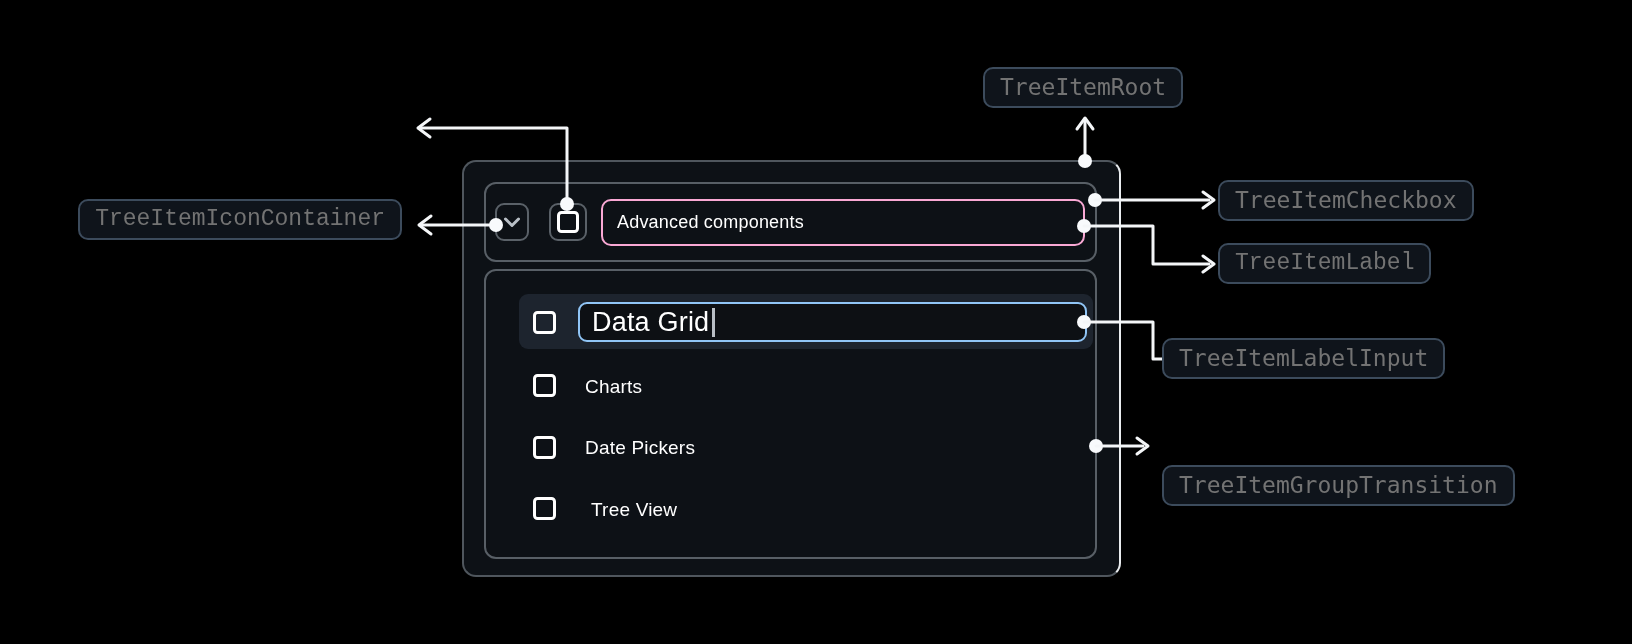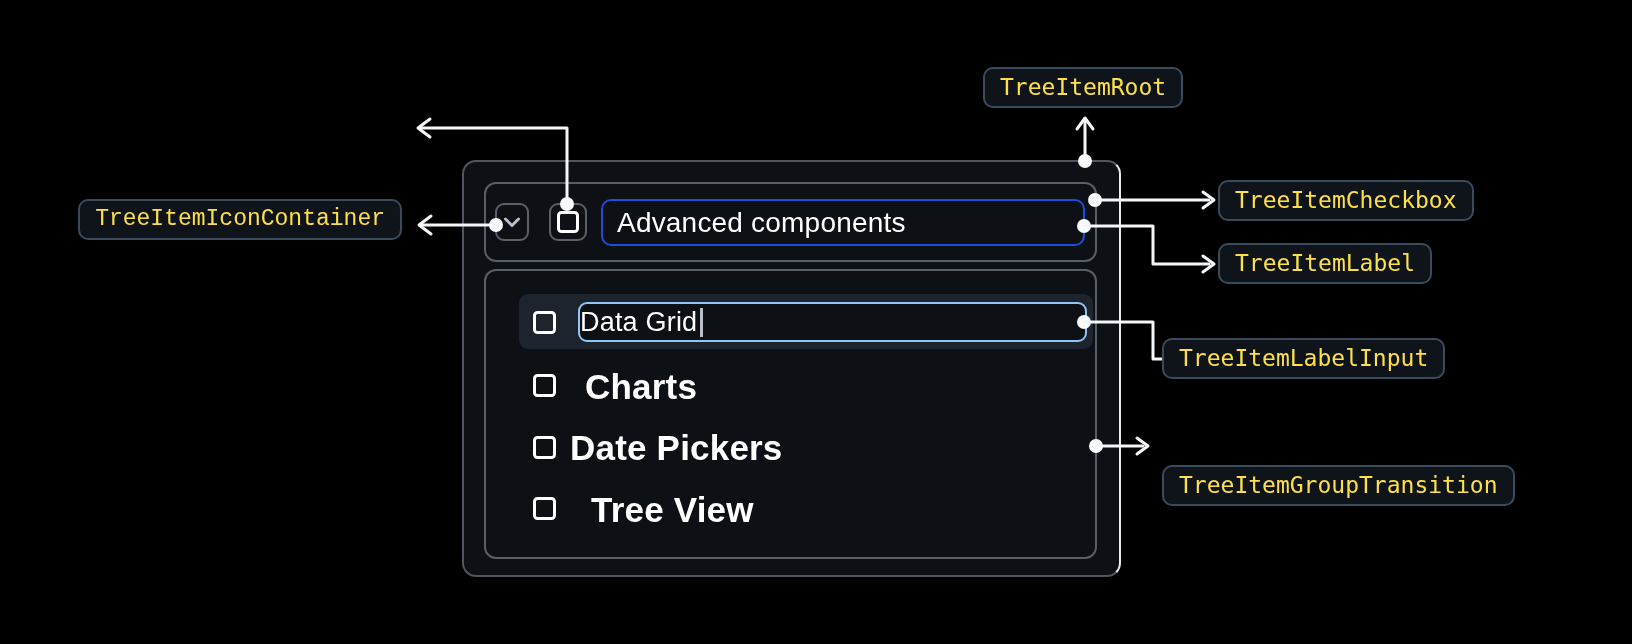--- a/index.html
+++ b/index.html
@@ -31,60 +31,60 @@
     left:549px;top:203px;width:38px;height:38px;
     border:2px solid #5a6168;border-radius:9px;z-index:3;
     display:flex;align-items:center;justify-content:center;
   }
   .checkbox{
     width:23px;height:23px;border:3px solid #ffffff;border-radius:4.5px;
     box-sizing:border-box;background:transparent;
   }
   .label-box{
     left:601px;top:199px;width:484px;height:47px;
-    border:2px solid #1d4ed8;border-radius:10px;z-index:3;
+    border:2px solid #f9a8d4;border-radius:10px;z-index:3;
     display:flex;align-items:center;padding-left:14px;
-    color:#ffffff;font-size:28px;letter-spacing:0.2px;
+    color:#ffffff;font-size:18px;letter-spacing:0.2px;
   }
   .selected-row{
     left:519px;top:294px;width:574px;height:55px;
     background:#1d242e;border-radius:9px;z-index:2;
   }
   .row-checkbox{z-index:3;}
   .cb-1{left:533px;top:311px;}
   .cb-2{left:533px;top:374px;}
   .cb-3{left:533px;top:436px;}
   .cb-4{left:533px;top:497px;}
   .label-input{
     left:578px;top:302px;width:509px;height:40px;
     background:#0d1014;border:2px solid #90c5f6;border-radius:9px;z-index:3;
-    display:flex;align-items:center;
+    display:flex;align-items:center;padding-left:12px;
     color:#ffffff;font-size:27px;letter-spacing:0.2px;
   }
   .text-cursor{
     display:inline-block;width:3px;height:29px;background:#b9bfc6;margin-left:3px;
   }
   .child-label{
-    z-index:3;color:#ffffff;font-size:35px;letter-spacing:0.2px;line-height:31px;font-weight:bold;
+    z-index:3;color:#ffffff;font-size:19px;letter-spacing:0.2px;line-height:31px;
   }
   .lbl-2{left:585px;top:371px;}
-  .lbl-3{left:570px;top:432px;}
+  .lbl-3{left:585px;top:432px;}
   .lbl-4{left:591px;top:494px;}
   
   .badge{
     position:absolute;box-sizing:border-box;z-index:6;
     background:#0f141b;border:2px solid #3c4b5c;border-radius:10px;
-    color:#fde047;font-family:"DejaVu Sans Mono",monospace;font-size:23px;
+    color:#737373;font-family:"DejaVu Sans Mono",monospace;font-size:23px;
     height:41px;line-height:37px;padding:0 15px;white-space:nowrap;
   }
   .badge-checkbox{right:1229px;top:107px;}
   .badge-icon-container{right:1230px;top:199px;font-family:Liberation Mono, monospace;}
   .badge-root{left:983px;top:67px;}
   .badge-content{left:1218px;top:180px;}
-  .badge-label{left:1218px;top:243px;}
+  .badge-label{left:1218px;top:243px;font-family:Liberation Mono, monospace;}
   .badge-label-input{left:1162px;top:338px;}
   .badge-group-transition{left:1162px;top:425px;margin-top:40px;}
   
   .connectors{position:absolute;left:0;top:0;z-index:5;pointer-events:none;}
   .connectors polyline,.connectors path,.connectors line{
     fill:none;stroke:#f4f6f8;stroke-width:3;stroke-linecap:round;stroke-linejoin:round;
   }
   .connectors circle{fill:#f8fafc;stroke:none;}
 </style>
 </head>

